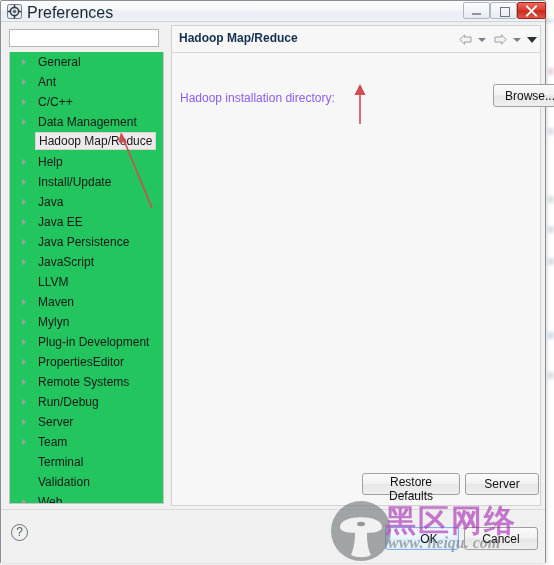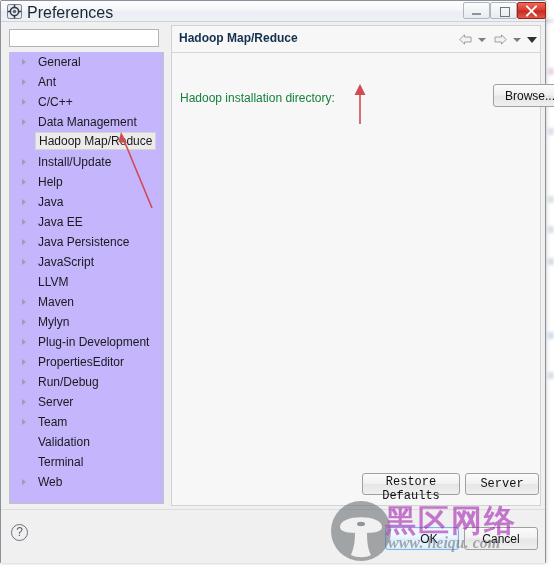--- a/index.html
+++ b/index.html
@@ -105,21 +105,21 @@
     border: 1px solid #b5b5b5;
     font-size: 11px;
     padding: 0 4px;
     color: #333;
     outline: none;
     font-family: "Liberation Sans", sans-serif;
   }
   #tree {
     position: absolute; left: 3px; top: 27px;
     width: 155px; height: 452px;
-    background: #c4b5fd;
+    background: #22c55e;
     border: 1px solid #c4c4c4;
     border-top: none;
     overflow: hidden;
   }
   .tree-item {
     position: relative;
     height: 20px;
     line-height: 20px;
     font-size: 12px;
     color: #1a1a1a;
@@ -185,21 +185,21 @@
     top: 11px;
   }
 
   #page-content {
     position: relative;
     height: 452px;
     background: #f7f7f7;
   }
   #field-label {
     position: absolute; left: 8px; top: 38px;
-    font-size: 12px; color: #15803d;
+    font-size: 12px; color: #8b5cf6;
   }
   #dir-input {
     position: absolute; left: 167px; top: 33px;
     width: 120px; height: 20px;
     background: #ffffff;
     border: 1px solid #a8a8a8;
     font-size: 12px;
     padding: 0 4px;
     color: #1a1a1a;
     outline: none;
@@ -219,21 +219,21 @@
 
   
   #restore-btn, #apply-btn {
     position: absolute; top: 420px;
     height: 22px;
     background: linear-gradient(to bottom,#fbfbfb 0%,#f1f1f1 48%,#e6e6e6 52%,#efefef 100%);
     border: 1px solid #a0a0a0;
     border-radius: 3px;
     font-size: 12px; color: #111;
     cursor: default;
-    font-family: Liberation Mono, monospace;
+    font-family: Liberation Sans, sans-serif;
   }
   #restore-btn { left: 190px; width: 98px; }
   #apply-btn   { left: 293px; width: 74px; }
 
   
   #dlg-footer {
     position: absolute; left: 0; top: 508px;
     width: 544px; height: 54px;
     background: #f0f0f0;
     border-top: 1px solid #dcdcdc;
@@ -338,36 +338,37 @@
   <div id="dlg-body">
 
     <div id="left-pane">
       <input id="filter-box" type="text" value="" style="">
       <div id="tree">
           <div class="tree-item"><span class="arrow"></span><span class="label-wrap">General</span></div>
           <div class="tree-item"><span class="arrow"></span><span class="label-wrap">Ant</span></div>
           <div class="tree-item"><span class="arrow"></span><span class="label-wrap">C/C++</span></div>
           <div class="tree-item"><span class="arrow"></span><span class="label-wrap">Data Management</span></div>
           <div class="tree-item selected"><span class="label-wrap">Hadoop Map/Reduce</span></div>
+          <div class="tree-item"><span class="arrow"></span><span class="label-wrap">Help</span></div>
           <div class="tree-item"><span class="arrow"></span><span class="label-wrap">Install/Update</span></div>
-          <div class="tree-item"><span class="arrow"></span><span class="label-wrap">Help</span></div>
           <div class="tree-item"><span class="arrow"></span><span class="label-wrap">Java</span></div>
           <div class="tree-item"><span class="arrow"></span><span class="label-wrap">Java EE</span></div>
           <div class="tree-item"><span class="arrow"></span><span class="label-wrap">Java Persistence</span></div>
           <div class="tree-item"><span class="arrow"></span><span class="label-wrap">JavaScript</span></div>
           <div class="tree-item"><span class="label-wrap">LLVM</span></div>
           <div class="tree-item"><span class="arrow"></span><span class="label-wrap">Maven</span></div>
           <div class="tree-item"><span class="arrow"></span><span class="label-wrap">Mylyn</span></div>
           <div class="tree-item"><span class="arrow"></span><span class="label-wrap">Plug-in Development</span></div>
           <div class="tree-item"><span class="arrow"></span><span class="label-wrap">PropertiesEditor</span></div>
+          <div class="tree-item"><span class="arrow"></span><span class="label-wrap">Remote Systems</span></div>
           <div class="tree-item"><span class="arrow"></span><span class="label-wrap">Run/Debug</span></div>
           <div class="tree-item"><span class="arrow"></span><span class="label-wrap">Server</span></div>
           <div class="tree-item"><span class="arrow"></span><span class="label-wrap">Team</span></div>
+          <div class="tree-item"><span class="label-wrap">Terminal</span></div>
           <div class="tree-item"><span class="label-wrap">Validation</span></div>
-          <div class="tree-item"><span class="label-wrap">Terminal</span></div>
           <div class="tree-item"><span class="arrow"></span><span class="label-wrap">Web</span></div>
         </div>
     </div>
 
     <div id="split"></div>
 
     <div id="right-pane">
 
       <div id="page-header">
         <div id="page-title">Hadoop Map/Reduce</div>

